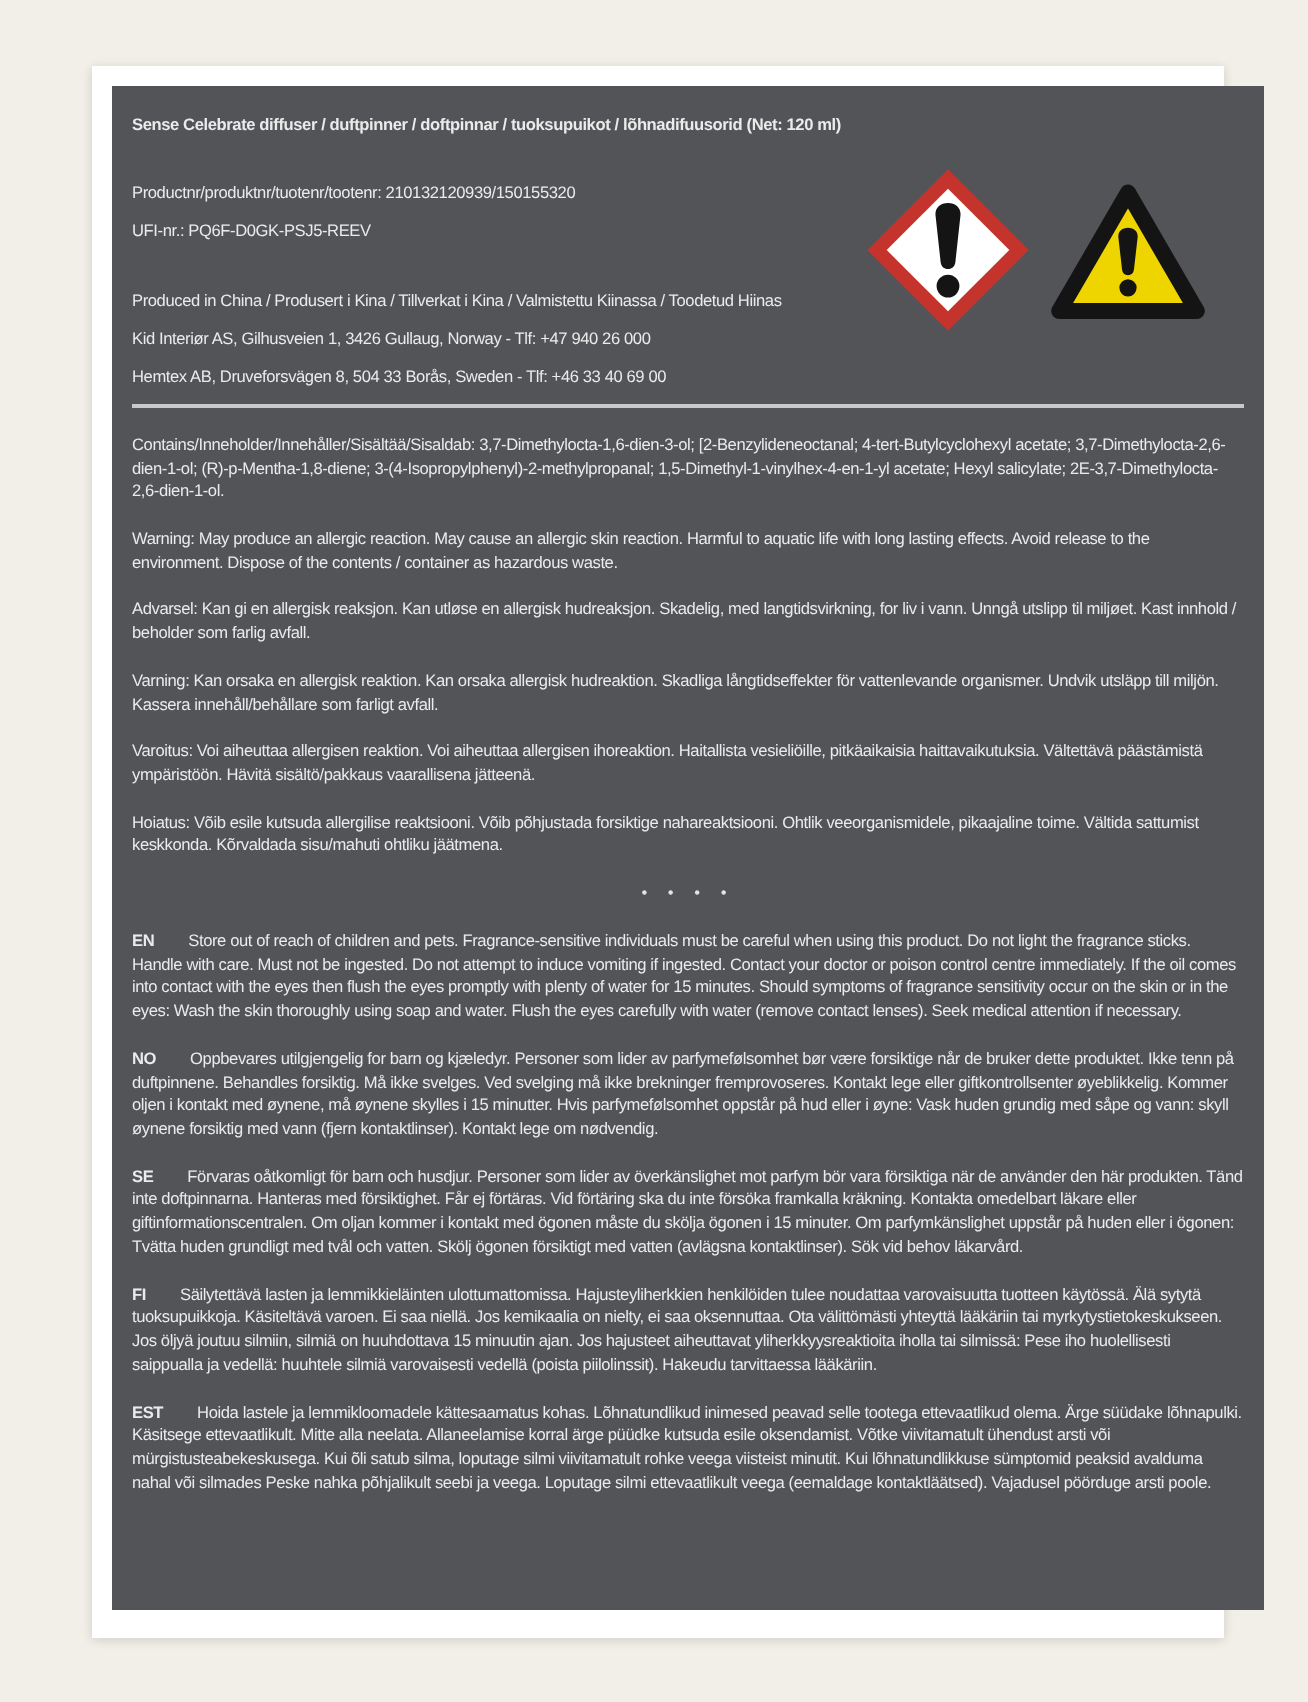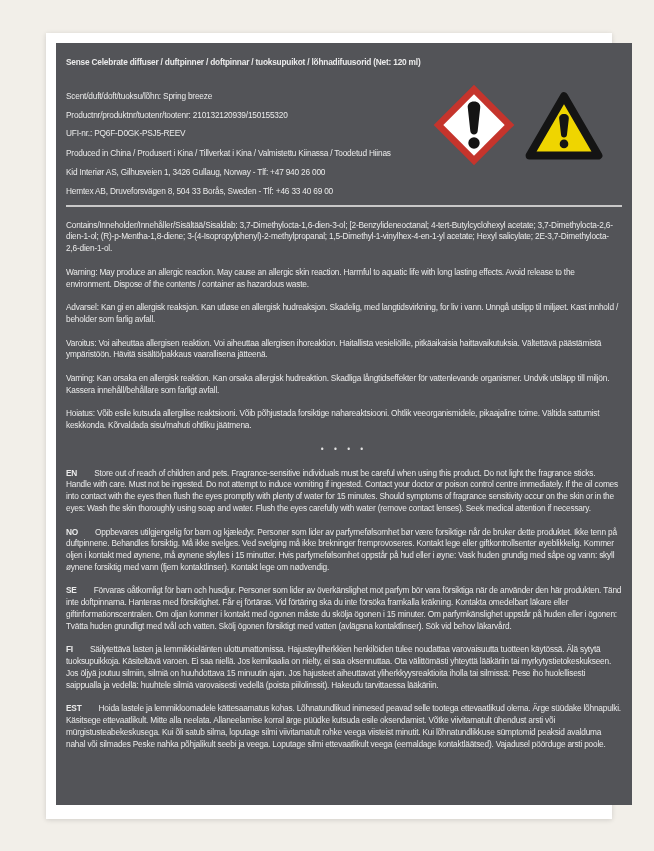--- a/index.html
+++ b/index.html
@@ -74,26 +74,25 @@
 </head>
 <body>
 
 <div class="sheet">
   <div class="label">
 
     <div class="header">
       <p class="title-line">Sense Celebrate diffuser / duftpinner / doftpinnar / tuoksupuikot / lõhnadifuusorid (Net: 120 ml)</p>
 
       <div class="info-block">
-        <p>Scent/duft/doft/tuoksu/lõhn: Spring breeze</p>
         <p>Productnr/produktnr/tuotenr/tootenr: 210132120939/150155320</p>
         <p>UFI-nr.: PQ6F-D0GK-PSJ5-REEV</p>
       </div>
 
-      <div class="info-block" style="margin-top:8px;">
+      <div class="info-block" style="margin-top:24px;">
         <p>Produced in China / Produsert i Kina / Tillverkat i Kina / Valmistettu Kiinassa / Toodetud Hiinas</p>
         <p>Kid Interiør AS, Gilhusveien 1, 3426 Gullaug, Norway - Tlf: +47 940 26 000</p>
         <p>Hemtex AB, Druveforsvägen 8, 504 33 Borås, Sweden - Tlf: +46 33 40 69 00</p>
       </div>
 
       <div class="pictograms">
         <svg width="84" height="84" viewBox="0 0 100 100">
           <polygon points="50,2 98,50 50,98 2,50" fill="#c5342c"></polygon>
           <polygon points="50,13.5 86.5,50 50,86.5 13.5,50" fill="#ffffff"></polygon>
           <path d="M50 22 c-4.8 0 -8 3.2 -7.4 7.6 l3 27.5 c0.3 2.7 2 4.2 4.4 4.2 s4.1 -1.5 4.4 -4.2 l3 -27.5 c0.6 -4.4 -2.6 -7.6 -7.4 -7.6 z" fill="#141414"></path>
@@ -106,22 +105,22 @@
         </svg>
       </div>
     </div>
 
     <hr class="divider">
 
     <p>Contains/Inneholder/Innehåller/Sisältää/Sisaldab: 3,7-Dimethylocta-1,6-dien-3-ol; [2-Benzylideneoctanal; 4-tert-Butylcyclohexyl acetate; 3,7-Dimethylocta-2,6-dien-1-ol; (R)-p-Mentha-1,8-diene; 3-(4-Isopropylphenyl)-2-methylpropanal; 1,5-Dimethyl-1-vinylhex-4-en-1-yl acetate; Hexyl salicylate; 2E-3,7-Dimethylocta-2,6-dien-1-ol.</p>
 
     <p>Warning: May produce an allergic reaction. May cause an allergic skin reaction. Harmful to aquatic life with long lasting effects. Avoid release to the environment. Dispose of the contents / container as hazardous waste.</p>
     <p>Advarsel: Kan gi en allergisk reaksjon. Kan utløse en allergisk hudreaksjon. Skadelig, med langtidsvirkning, for liv i vann. Unngå utslipp til miljøet. Kast innhold / beholder som farlig avfall.</p>
+    <p>Varning: Kan orsaka en allergisk reaktion. Kan orsaka allergisk hudreaktion. Skadliga långtidseffekter för vattenlevande organismer. Undvik utsläpp till miljön. Kassera innehåll/behållare som farligt avfall.</p>
     <p>Varoitus: Voi aiheuttaa allergisen reaktion. Voi aiheuttaa allergisen ihoreaktion. Haitallista vesieliöille, pitkäaikaisia haittavaikutuksia. Vältettävä päästämistä ympäristöön. Hävitä sisältö/pakkaus vaarallisena jätteenä.</p>
-    <p>Varning: Kan orsaka en allergisk reaktion. Kan orsaka allergisk hudreaktion. Skadliga långtidseffekter för vattenlevande organismer. Undvik utsläpp till miljön. Kassera innehåll/behållare som farligt avfall.</p>
     <p>Hoiatus: Võib esile kutsuda allergilise reaktsiooni. Võib põhjustada forsiktige nahareaktsiooni. Ohtlik veeorganismidele, pikaajaline toime. Vältida sattumist keskkonda. Kõrvaldada sisu/mahuti ohtliku jäätmena.</p>
 
     <p class="dots-separator">• • • •</p>
 
     <p><span class="lead">EN</span><span>Store out of reach of children and pets. Fragrance-sensitive individuals must be careful when using this product. Do not light the fragrance sticks. Handle with care. Must not be ingested. Do not attempt to induce vomiting if ingested. Contact your doctor or poison control centre immediately. If the oil comes into contact with the eyes then flush the eyes promptly with plenty of water for 15 minutes. Should symptoms of fragrance sensitivity occur on the skin or in the eyes: Wash the skin thoroughly using soap and water. Flush the eyes carefully with water (remove contact lenses). Seek medical attention if necessary.</span></p>
 
     <p><span class="lead">NO</span><span>Oppbevares utilgjengelig for barn og kjæledyr. Personer som lider av parfymefølsomhet bør være forsiktige når de bruker dette produktet. Ikke tenn på duftpinnene. Behandles forsiktig. Må ikke svelges. Ved svelging må ikke brekninger fremprovoseres. Kontakt lege eller giftkontrollsenter øyeblikkelig. Kommer oljen i kontakt med øynene, må øynene skylles i 15 minutter. Hvis parfymefølsomhet oppstår på hud eller i øyne: Vask huden grundig med såpe og vann: skyll øynene forsiktig med vann (fjern kontaktlinser). Kontakt lege om nødvendig.</span></p>
 
     <p><span class="lead">SE</span><span>Förvaras oåtkomligt för barn och husdjur. Personer som lider av överkänslighet mot parfym bör vara försiktiga när de använder den här produkten. Tänd inte doftpinnarna. Hanteras med försiktighet. Får ej förtäras. Vid förtäring ska du inte försöka framkalla kräkning. Kontakta omedelbart läkare eller giftinformationscentralen. Om oljan kommer i kontakt med ögonen måste du skölja ögonen i 15 minuter. Om parfymkänslighet uppstår på huden eller i ögonen: Tvätta huden grundligt med tvål och vatten. Skölj ögonen försiktigt med vatten (avlägsna kontaktlinser). Sök vid behov läkarvård.</span></p>
 

